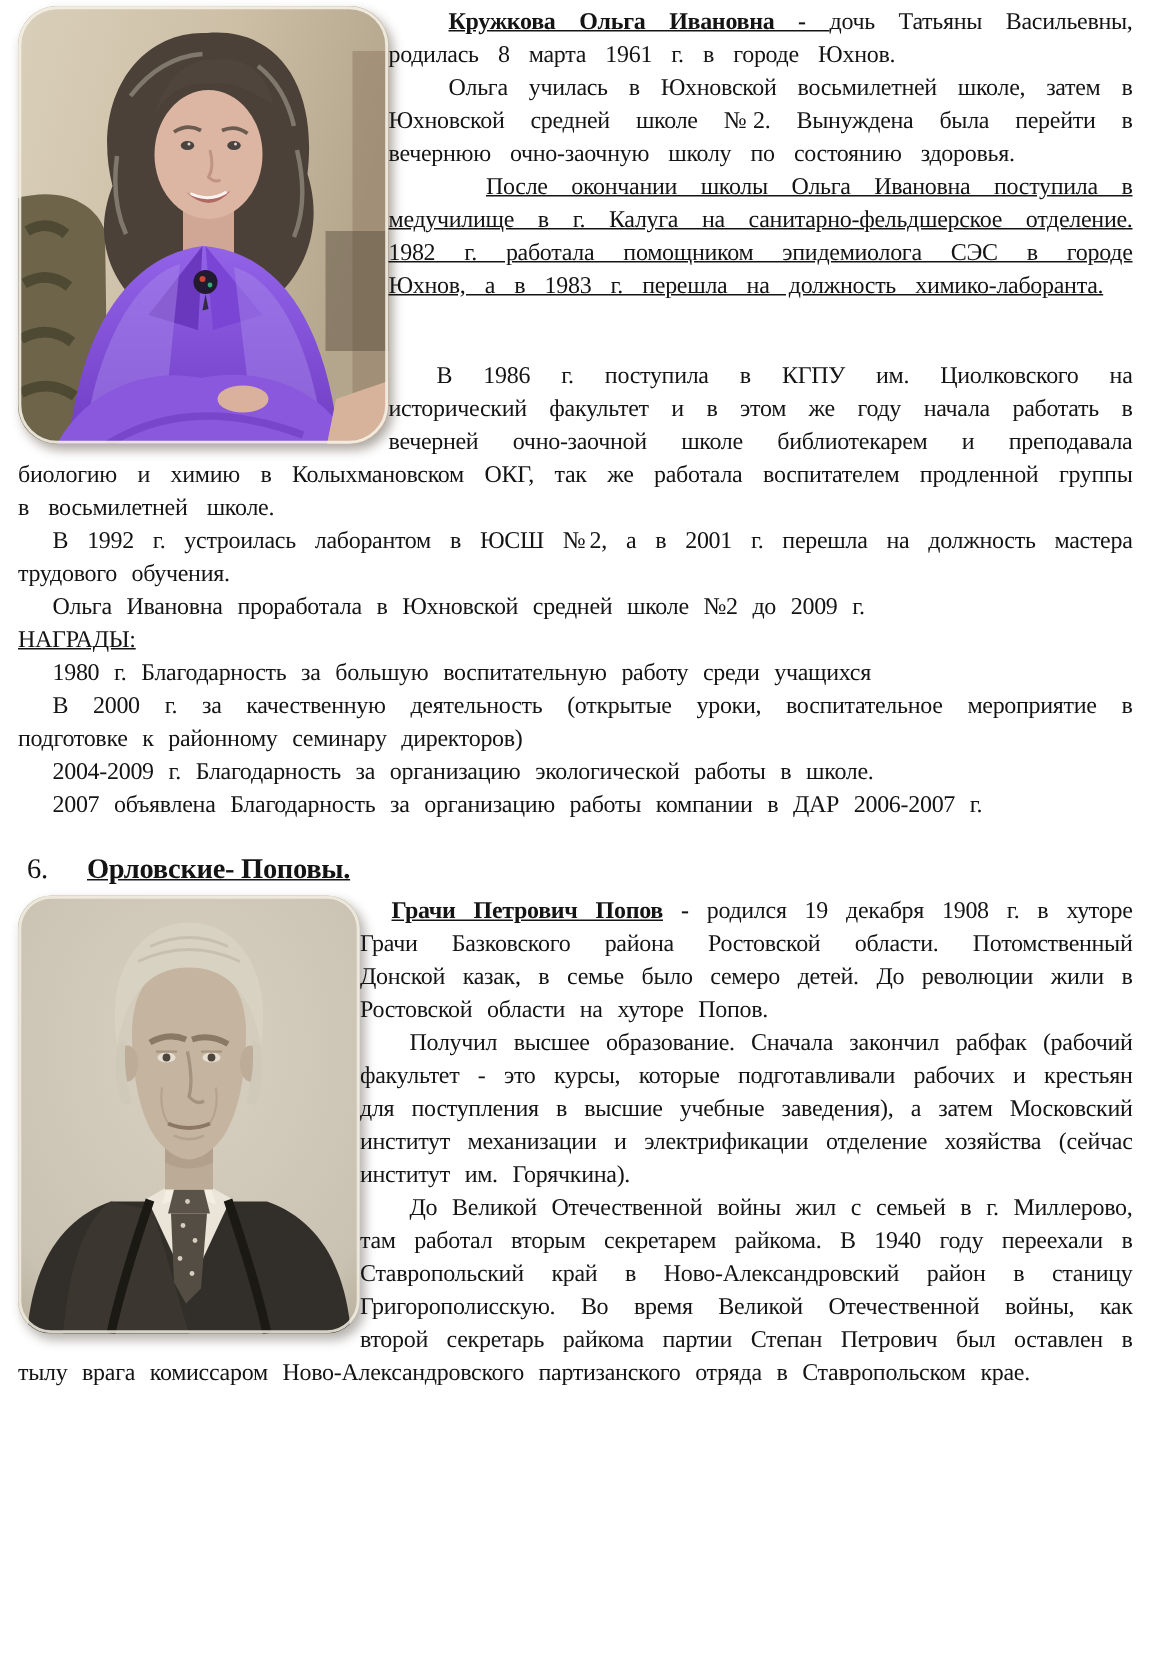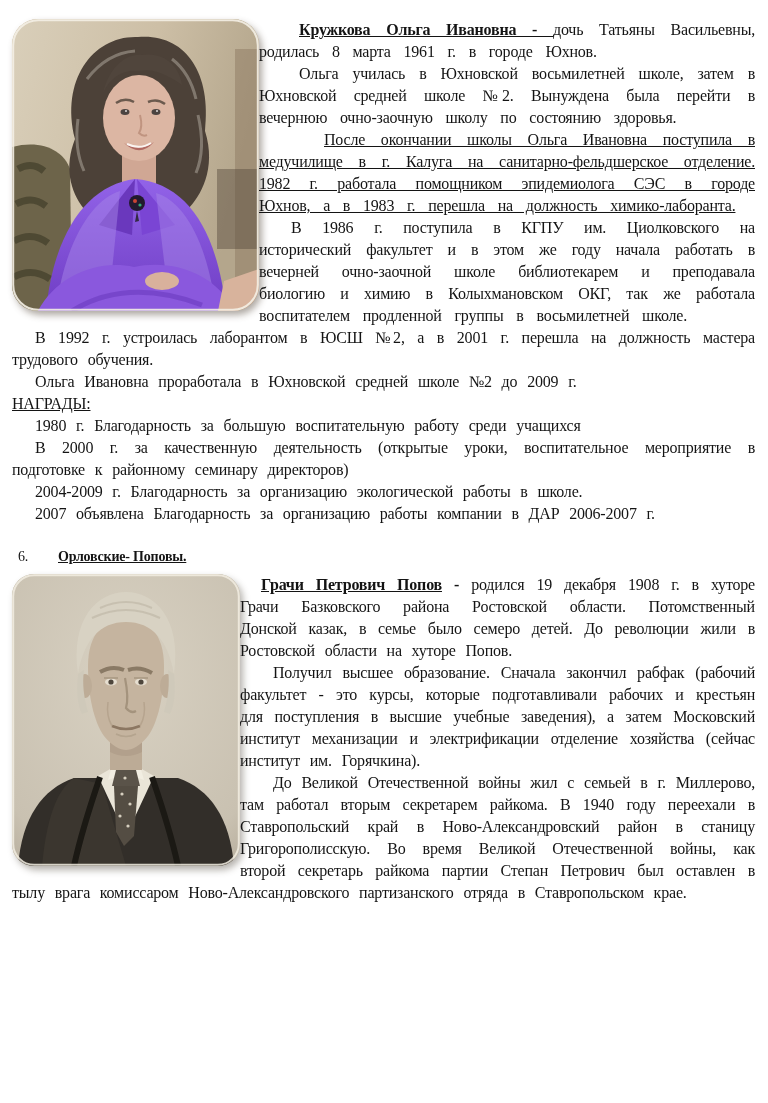--- a/index.html
+++ b/index.html
@@ -1,32 +1,32 @@
 <!DOCTYPE html>
 <html><head>
 <meta charset="utf-8">
 <style>
   html,body{margin:0;padding:0;background:#ffffff;}
   .page{
     position:relative;
     width:768px;height:1103px;
     box-sizing:border-box;
-    padding:19px 13px 0 12px;
+    padding:4px 13px 0 12px;
     background:#ffffff;
     font-family:"Liberation Serif","DejaVu Serif",serif;
     font-size:16px;line-height:22px;color:#141414;
     letter-spacing:-0.2px;
     overflow:hidden;
   }
   .para{margin:0;text-align:justify;}
   .ws9{word-spacing:9px;}
   .ws6{word-spacing:6px;}
   .i40{text-indent:40px;}
   .i65{text-indent:65px;text-decoration:underline;}
-  .i32{text-indent:32px;}
+  .i32{text-indent:32px;margin-top:38px;}
   .i23{text-indent:23px;}
   .i21{text-indent:21px;}
   .i33{text-indent:33px;}
   .name{font-weight:bold;text-decoration:underline;}
   .bold{font-weight:bold;}
   .u{text-decoration:underline;margin-top:48px;}
   figure.photo{margin:0;padding:0;float:left;}
   .photo1{
     width:247px;height:292px;border-radius:26px;
     margin:20px 11px 30px 23px;
@@ -34,21 +34,21 @@
     background:#cfc2ab;
   }
   .photo2{
     width:228px;height:292px;border-radius:22px;
     margin:10px 9px 18px 23px;
     box-shadow:3px 4px 7px rgba(70,62,50,0.4);
     background:#c9c1b1;
   }
   .sec-heading{
     margin:20px 0 6px 6px;
-    font-size:14px;line-height:23px;
+    font-size:19px;line-height:23px;
   }
   .sec-num{display:inline-block;width:40px;}
   .sec-title{font-weight:bold;text-decoration:underline;}
   section.bio{overflow:visible;}
   section.bio::after{content:"";display:block;clear:none;}
 </style>
 </head>
 <body>
 
 <div class="page">

